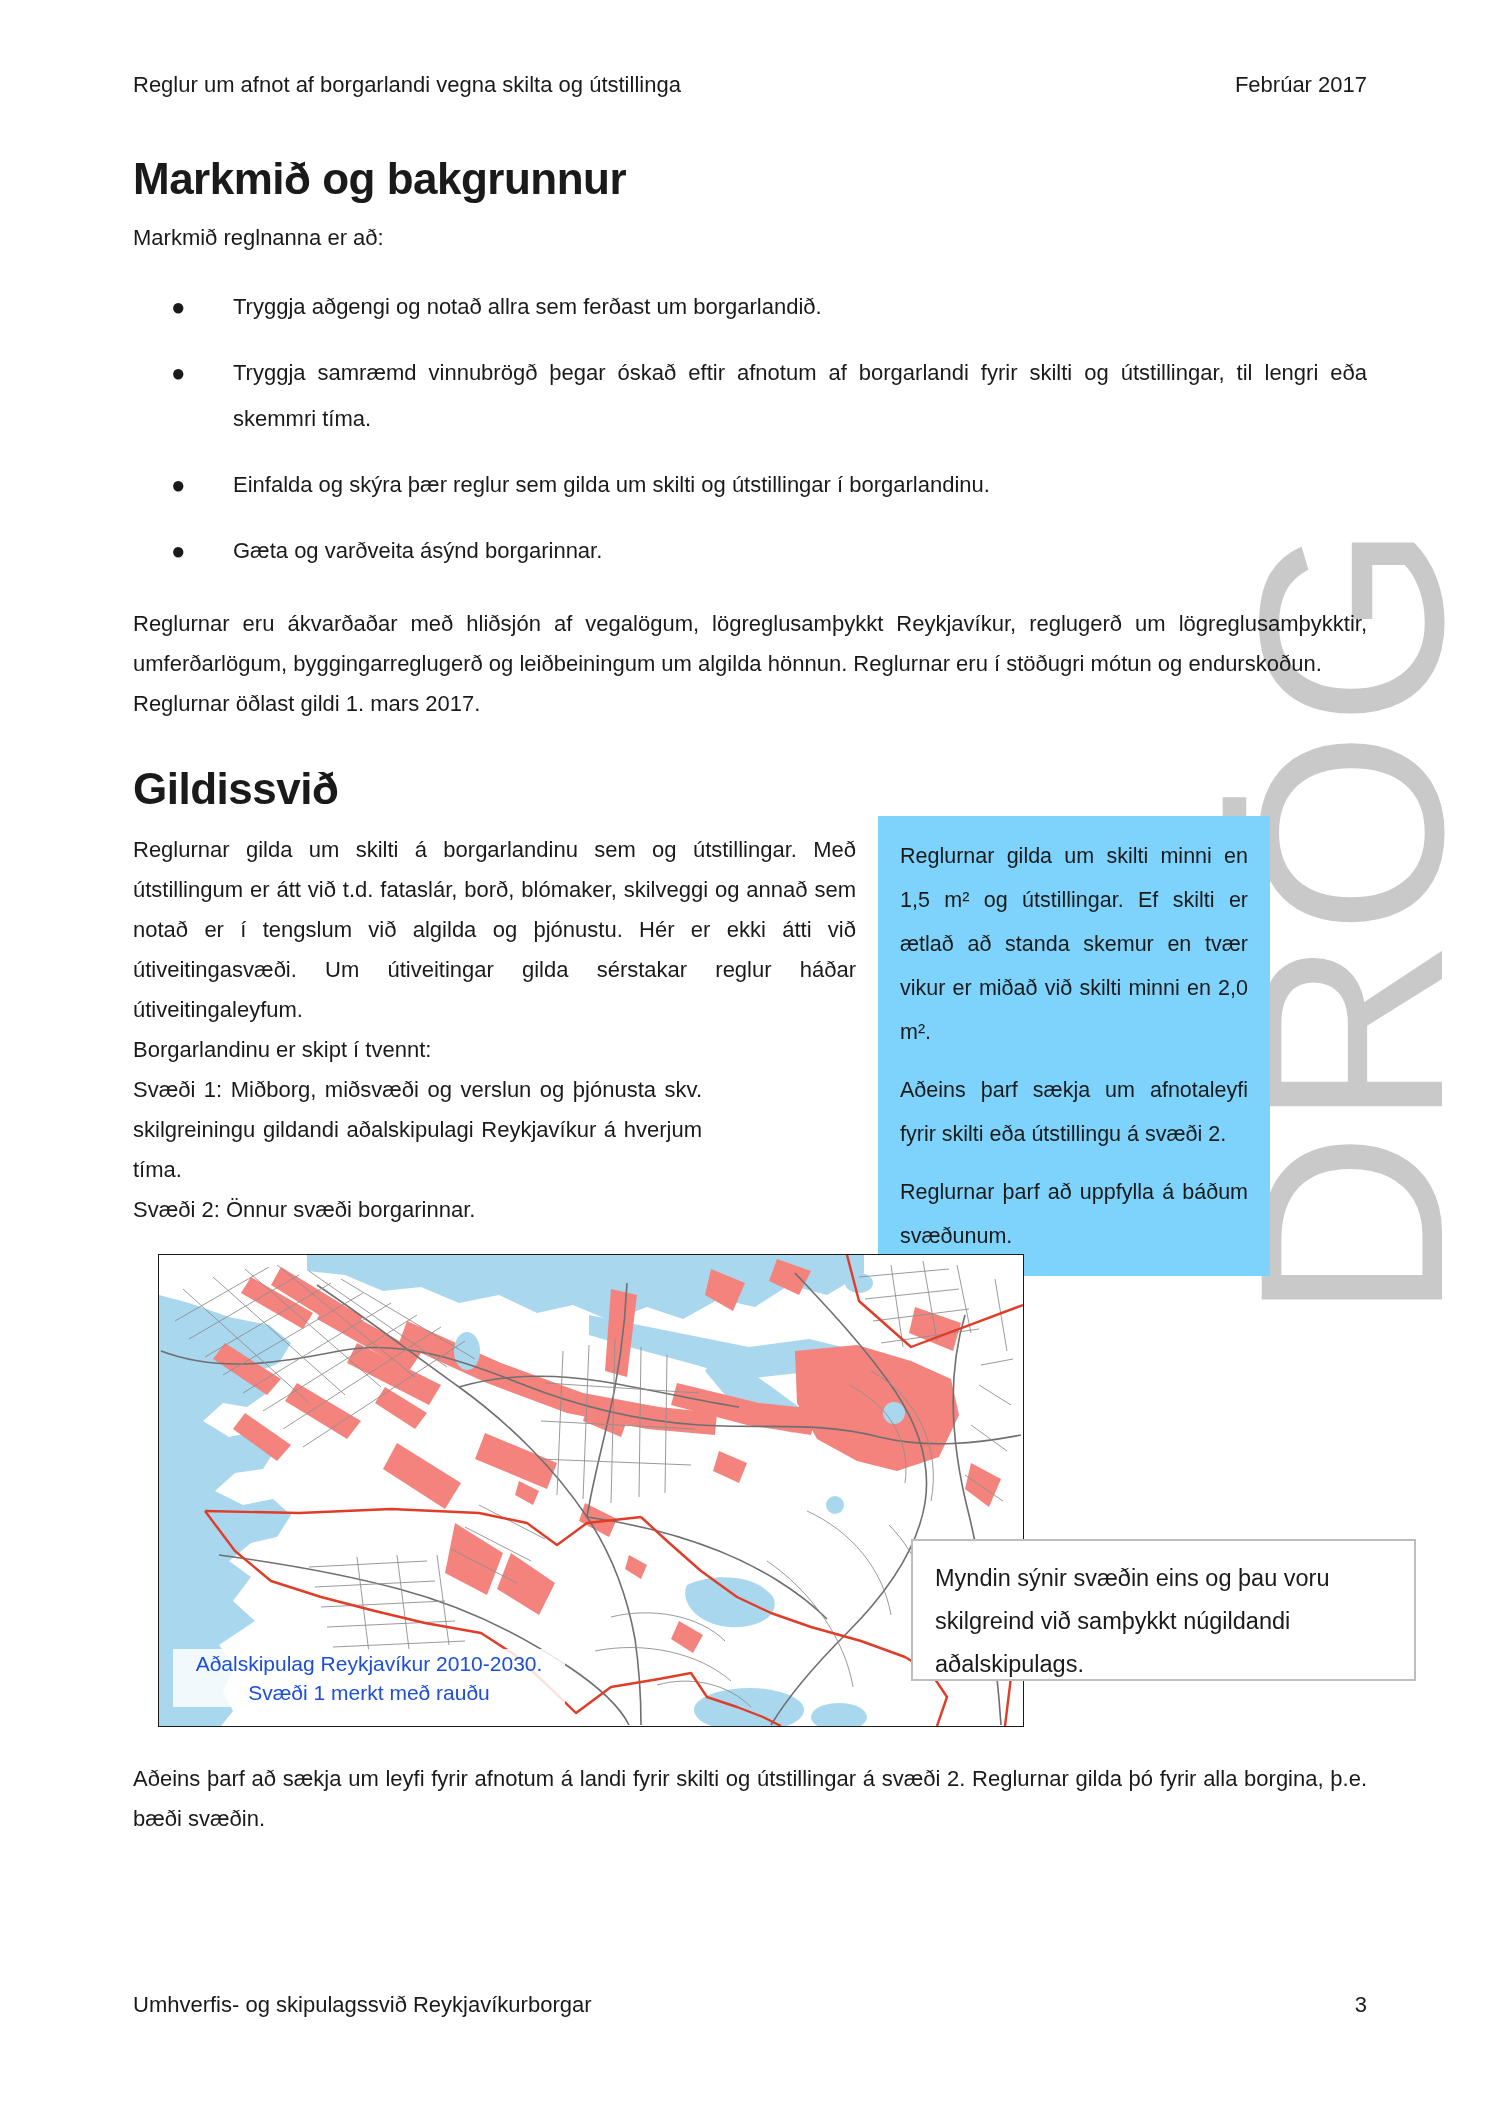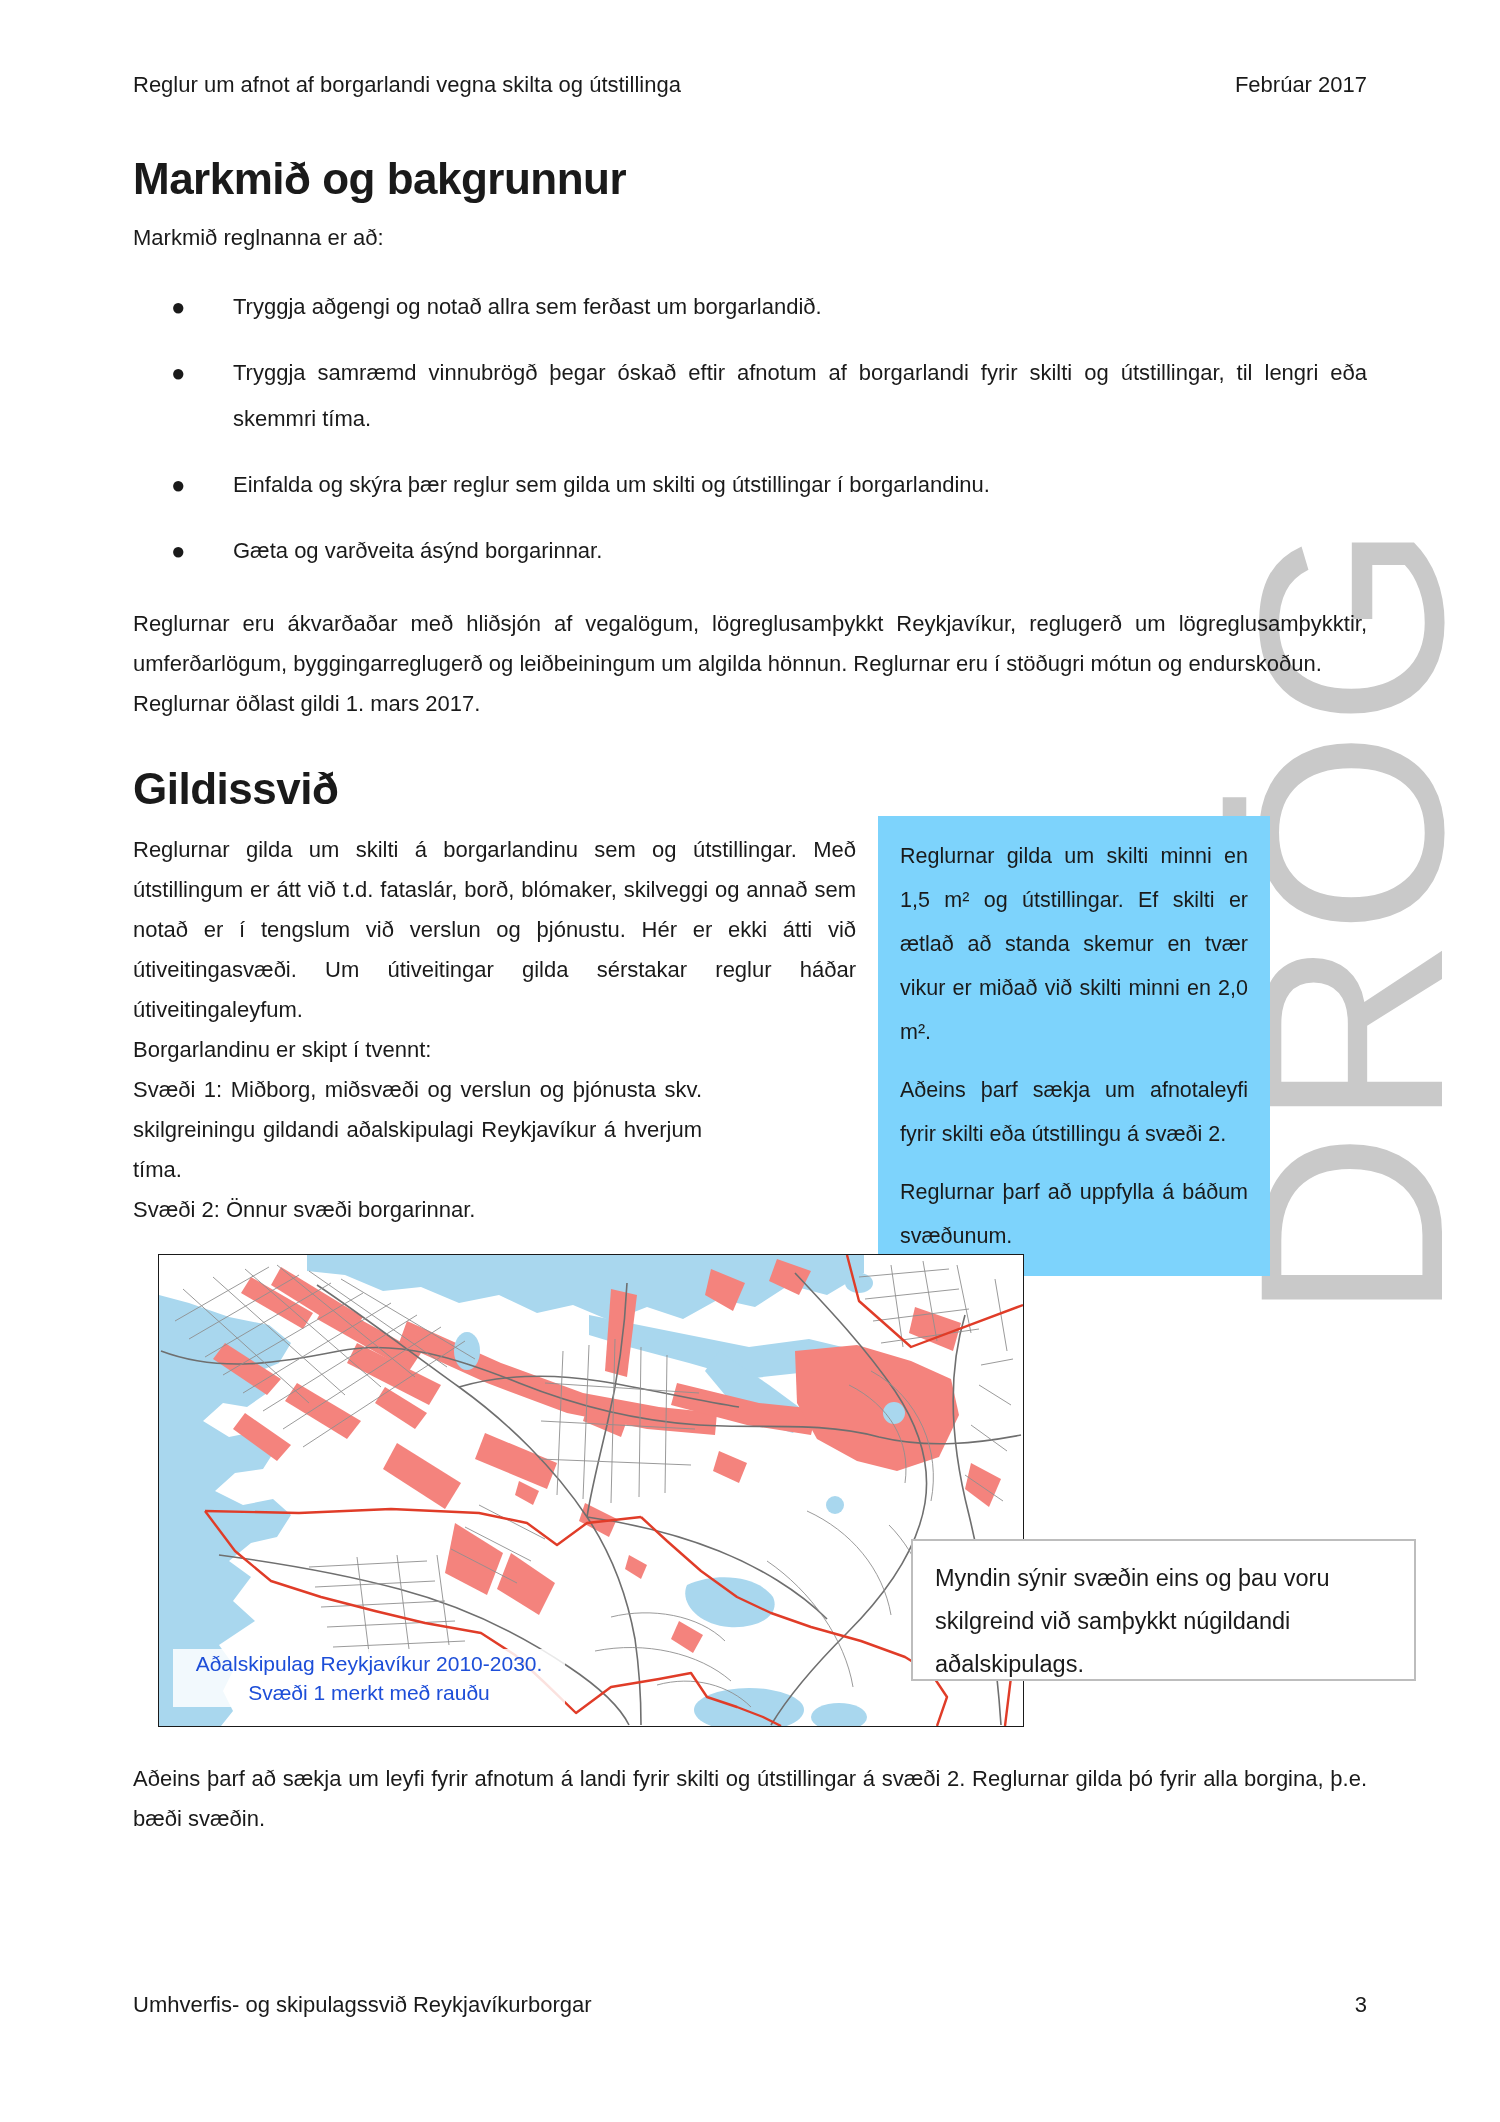--- a/index.html
+++ b/index.html
@@ -111,21 +111,21 @@
     </ul>
 
     <p class="body justify">Reglurnar eru ákvarðaðar með hliðsjón af vegalögum, lögreglusamþykkt Reykjavíkur, reglugerð um lögreglusamþykktir, umferðarlögum, byggingarreglugerð og leiðbeiningum um algilda hönnun. Reglurnar eru í stöðugri mótun og endurskoðun.</p>
 
     <p class="body mt6">Reglurnar öðlast gildi 1. mars 2017.</p>
 
     <h2 class="doc">Gildissvið</h2>
 
     <div class="two-col">
       <div class="left-col">
-        <p class="body justify">Reglurnar gilda um skilti á borgarlandinu sem og útstillingar. Með útstillingum er átt við t.d. fataslár, borð, blómaker, skilveggi og annað sem notað er í tengslum við verslun og þjónustu. Hér er ekki átti við útiveitingasvæði. Um útiveitingar gilda sérstakar reglur háðar útiveitingaleyfum.</p>
+        <p class="body justify">Reglurnar gilda um skilti á borgarlandinu sem og útstillingar. Með útstillingum er átt við t.d. fataslár, borð, blómaker, skilveggi og annað sem notað er í tengslum við algilda og þjónustu. Hér er ekki átti við útiveitingasvæði. Um útiveitingar gilda sérstakar reglur háðar útiveitingaleyfum.</p>
         <p class="body split-intro">Borgarlandinu er skipt í tvennt:</p>
         <p class="body justify zone-par">Svæði 1: Miðborg, miðsvæði og verslun og þjónusta skv. skilgreiningu gildandi aðalskipulagi Reykjavíkur á hverjum tíma.</p>
         <p class="body zone-par">Svæði 2: Önnur svæði borgarinnar.</p>
       </div>
 
       <div class="gray-box">
         <p>Reglurnar gilda um skilti minni en 1,5 m² og útstillingar. Ef skilti er ætlað að standa skemur en tvær vikur er miðað við skilti minni en 2,0 m².</p>
         <p>Aðeins þarf sækja um afnotaleyfi fyrir skilti eða útstillingu á svæði 2.</p>
         <p>Reglurnar þarf að uppfylla á báðum svæðunum.</p>
       </div>

